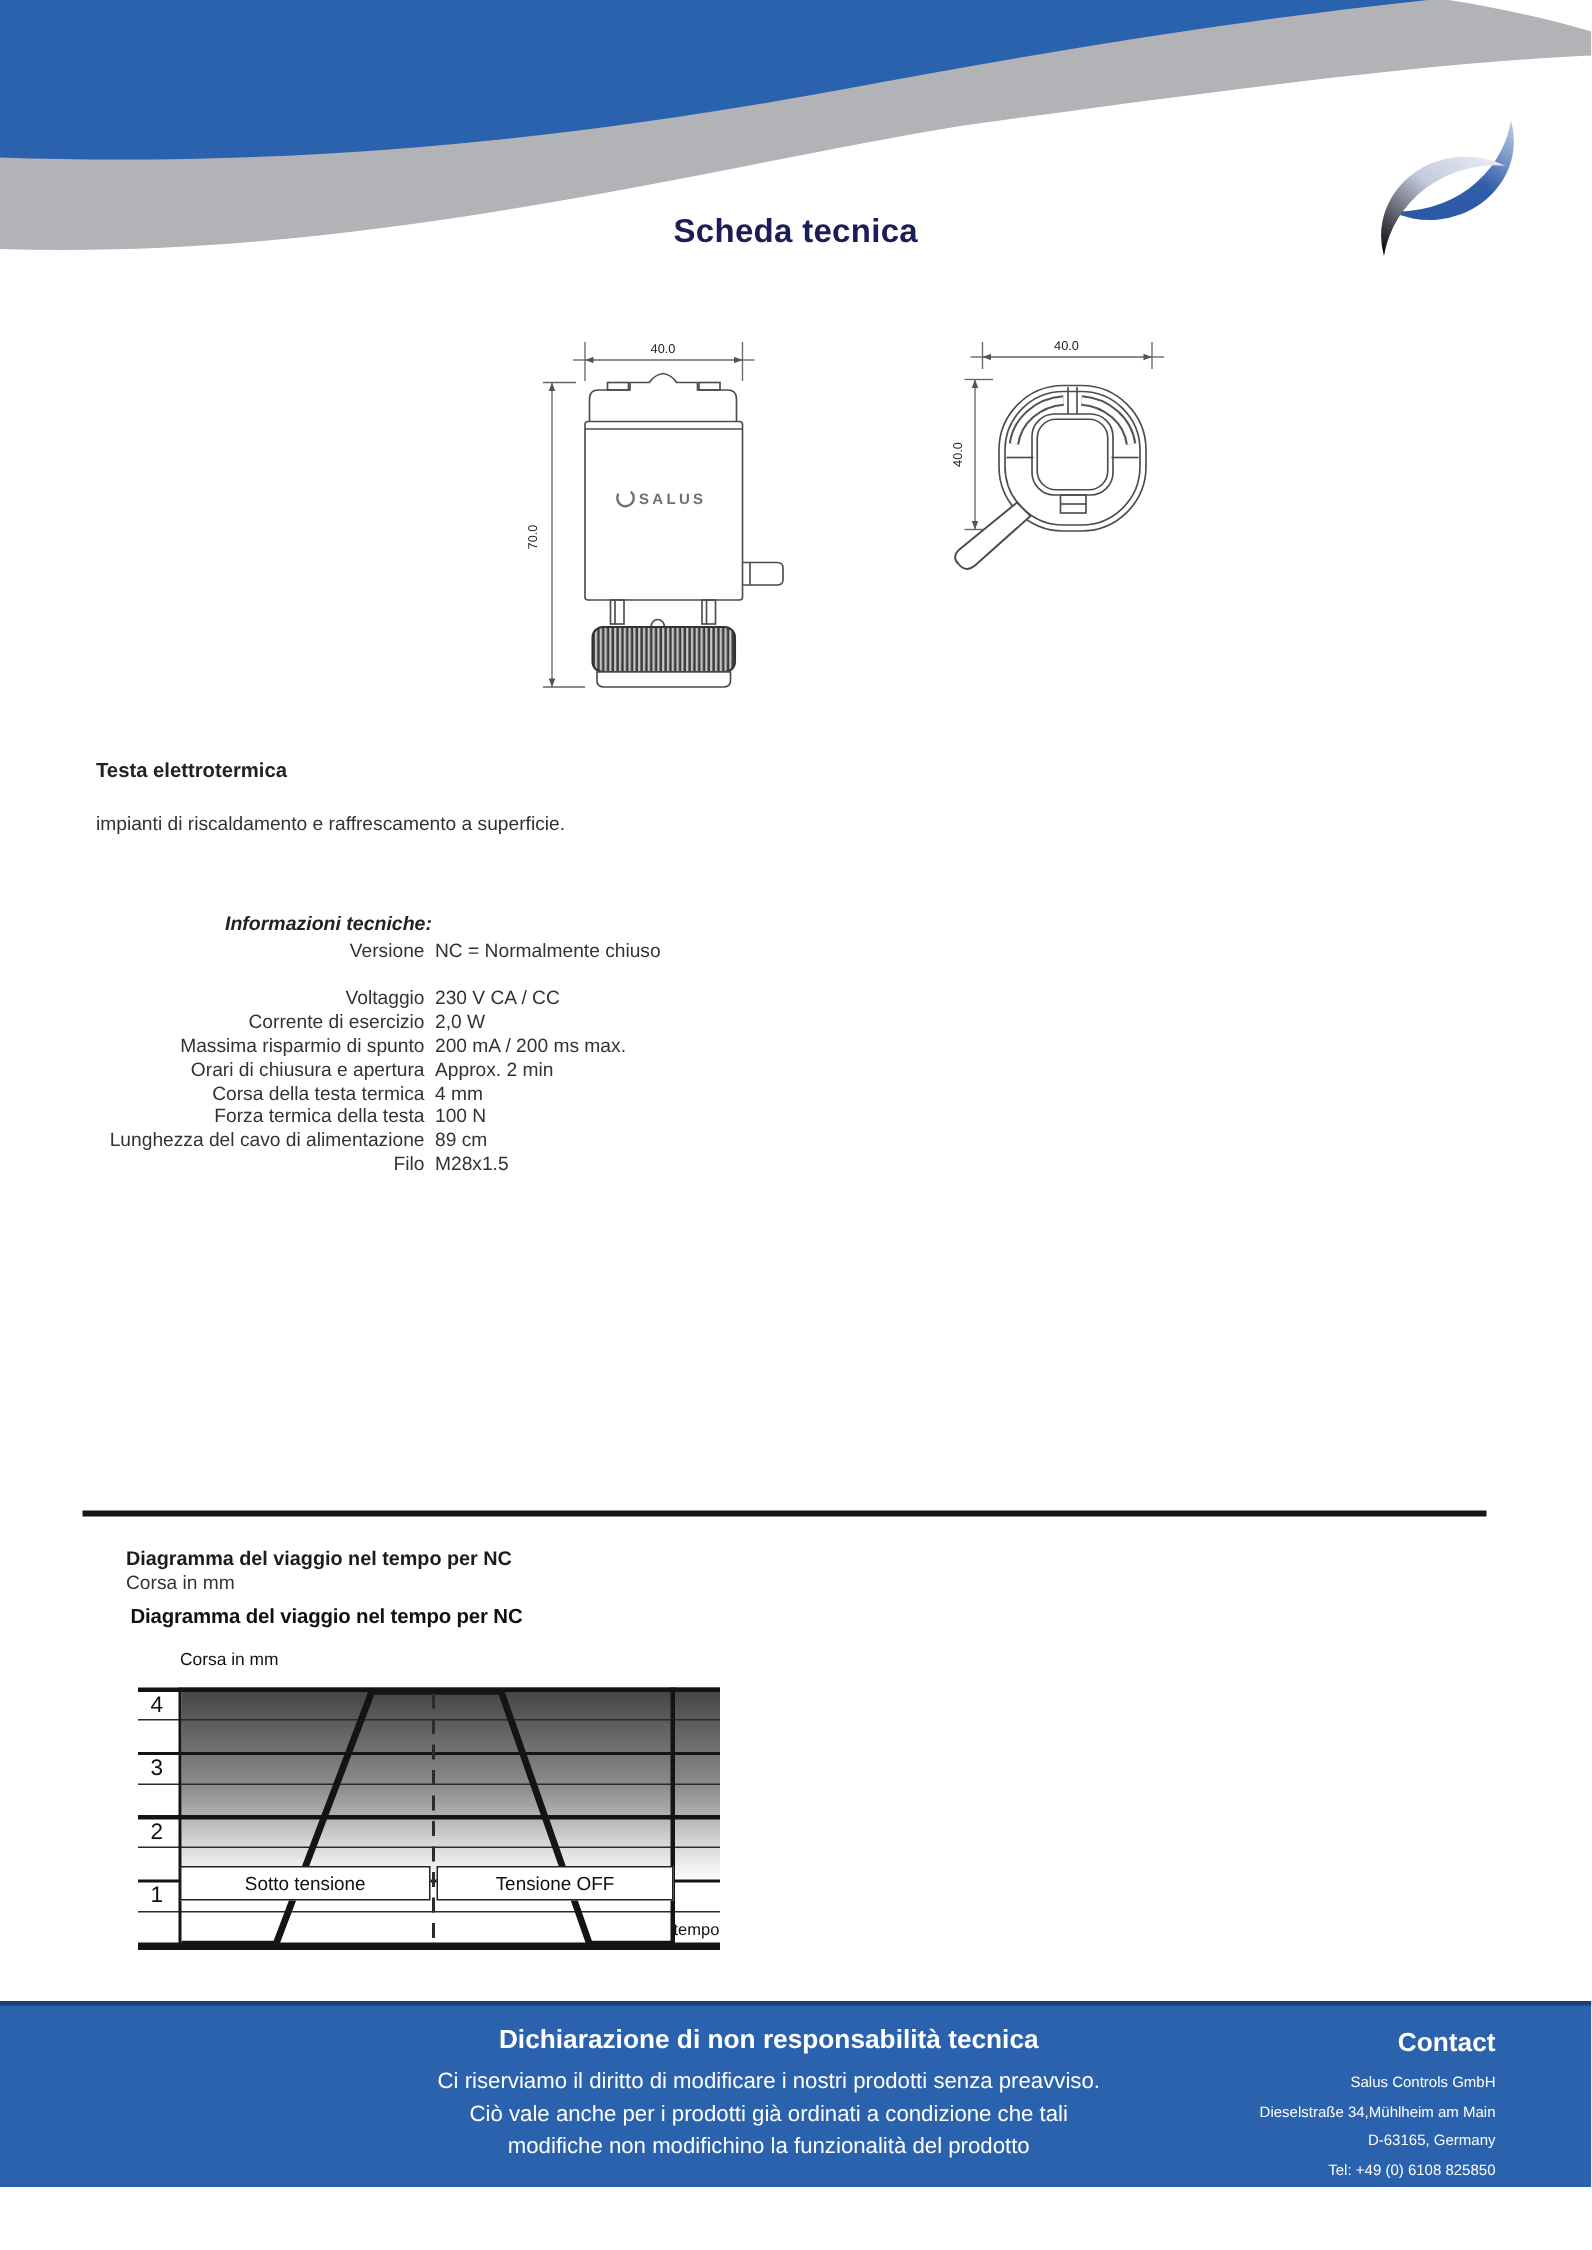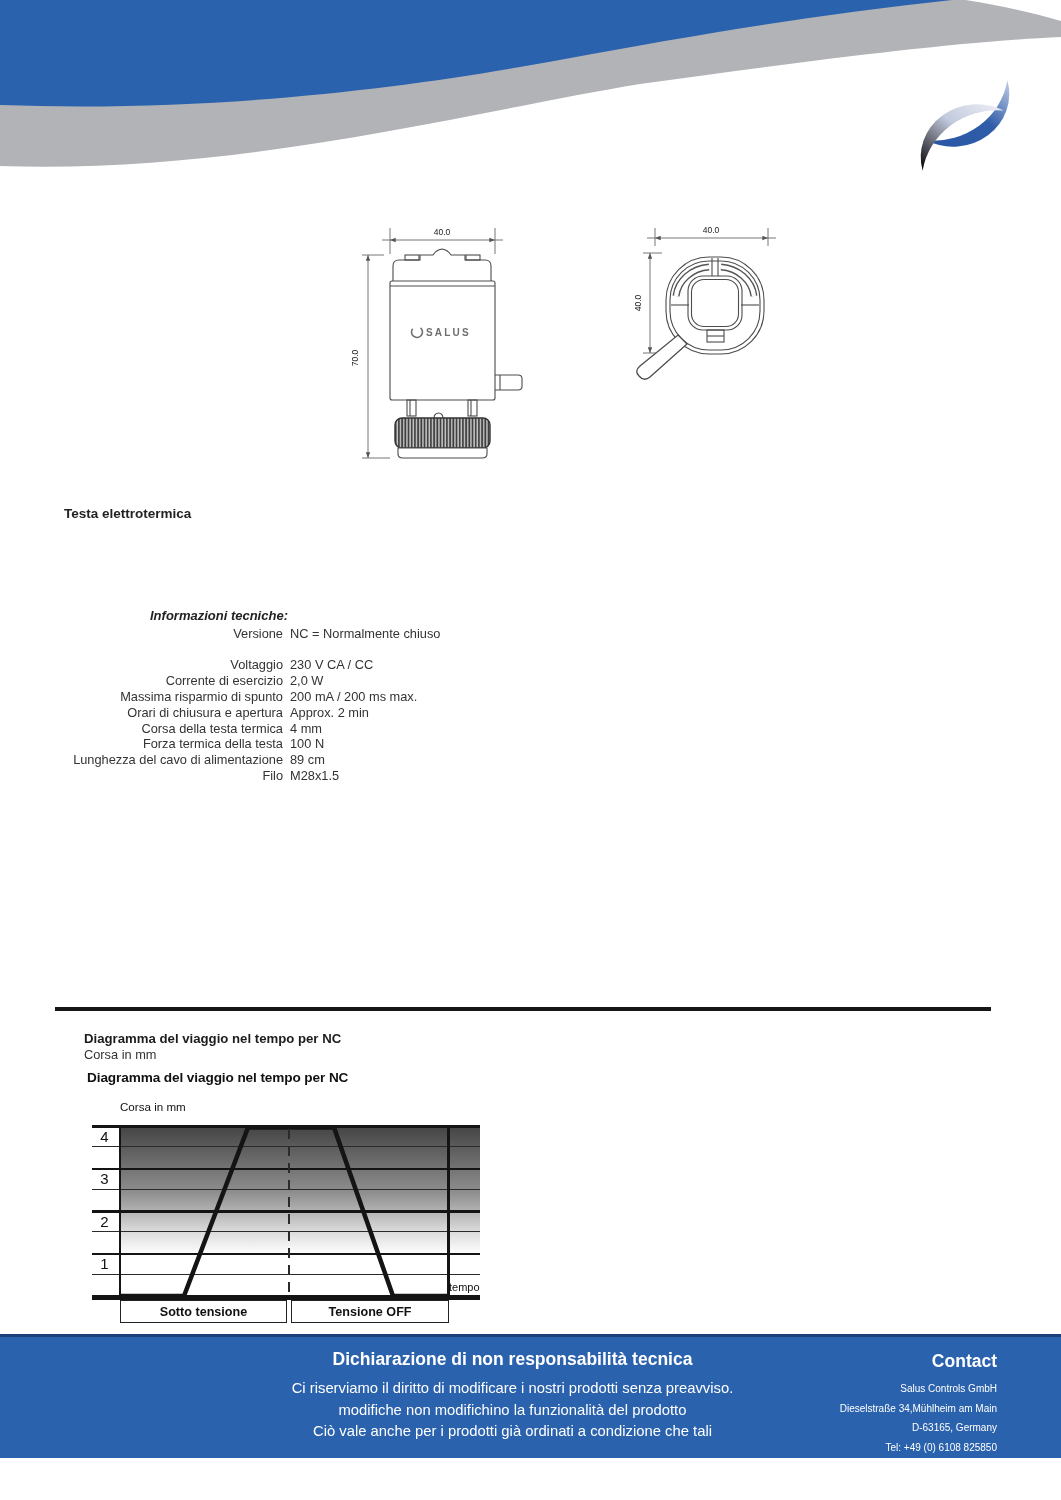--- a/index.html
+++ b/index.html
@@ -41,22 +41,22 @@
   .plot-grad{position:absolute;left:29px;top:0;width:359px;height:170px;
     background:linear-gradient(#434343 0%,#8f8f8f 40%,#d9d9d9 62%,#ffffff 76%,#ffffff 100%);}
   .gl{position:absolute;left:0;width:388px;background:#141414;}
   .gl.thick{height:2.6px;}
   .gl.thin{height:1.3px;background:#2a2a2a;}
   .gl.base{height:4.6px;}
   .vline{position:absolute;top:0;width:2.6px;height:173px;background:#141414;}
   .ytick{position:absolute;left:0;width:25px;text-align:center;font-size:15px;color:#111;}
   .curve-svg{position:absolute;left:29px;top:0;}
   .tempo{position:absolute;left:449px;top:1281px;font-size:11px;color:#111;}
-  .phase-box{position:absolute;top:1300px;height:21px;border:1.6px solid #222;background:#fff;
-    display:flex;align-items:center;justify-content:center;font-size:12.6px;font-weight:bold;color:#111;}
+  .phase-box{position:absolute;top:1244px;height:21px;border:1.6px solid #222;background:#fff;
+    display:flex;align-items:center;justify-content:center;font-size:12.6px;font-weight:normal;color:#111;}
   .phase1{left:120px;width:165px;}
   .phase2{left:291px;width:156px;}
 
   
   .footer{position:absolute;left:0;top:1334px;width:1061px;height:124px;
     background:#2a62ad;border-top:3px solid #1c3f7c;box-sizing:border-box;color:#fff;}
   .disclaimer{position:absolute;left:240px;top:12px;width:545px;text-align:center;}
   .disc-title{font-size:17.5px;font-weight:bold;margin-bottom:8px;}
   .disc-line{font-size:14.8px;line-height:21.5px;}
   .contact{position:absolute;right:64px;top:14px;text-align:right;}
@@ -84,20 +84,21 @@
         <stop offset="0%" stop-color="#eef0f5"></stop>
         <stop offset="45%" stop-color="#c2cade"></stop>
         <stop offset="100%" stop-color="#36superb"></stop>
         <stop offset="100%" stop-color="#3a63ae"></stop>
       </linearGradient>
     </defs>
     <path d="M44,86 A60,56 0 0 0 130,22 A80,76 0 0 1 44,86 Z" fill="url(#lgTop)"></path>
     <path d="M126,54 A60,56 0 0 0 40,118 A80,76 0 0 1 126,54 Z" fill="url(#lgBot)"></path>
   </svg>
 
+  <div class="page-title">Scheda tecnica</div>
 
   <svg class="draw-svg" width="480" height="270" viewBox="0 0 480 270">
     <defs>
       <marker id="arr" viewBox="0 0 10 10" refX="9" refY="5" markerWidth="7" markerHeight="7" orient="auto-start-reverse">
         <path d="M0,1.5 L9,5 L0,8.5 Z" fill="#555"></path>
       </marker>
       <pattern id="knurl" width="3.2" height="8" patternUnits="userSpaceOnUse">
         <rect width="3.2" height="8" fill="#c8c8c8"></rect>
         <rect x="0.9" width="1.7" height="8" fill="#3a3a3a"></rect>
       </pattern>
@@ -186,20 +187,21 @@
 
       <rect x="377" y="120" width="17" height="12"></rect>
       <line x1="377" y1="126" x2="394" y2="126"></line>
 
       <path fill="#fff" stroke-width="1.3" d="M348,125 L357,134 L320,167 Q314,172 309,166 Q304,161 310,156 Z"></path>
     </g>
   </svg>
 
   <div class="prod-head">Testa elettrotermica</div>
   <div class="prod-desc">
+    <div>impianti di riscaldamento e raffrescamento a superficie.</div>
   </div>
 
   <div class="spec-head">Informazioni tecniche:</div>
   <div class="spec-block">
     <div class="spec-row">
       <span class="spec-label">Versione</span>
       <span class="spec-value">NC = Normalmente chiuso</span>
     </div>
     <div class="spec-row gap">
       <span class="spec-label">Voltaggio</span>
@@ -275,22 +277,22 @@
     <span>Sotto tensione</span>
   </div>
   <div class="phase-box phase2">
     <span>Tensione OFF</span>
   </div>
 
   <div class="footer">
     <div class="disclaimer">
       <div class="disc-title">Dichiarazione di non responsabilità tecnica</div>
       <div class="disc-line">Ci riserviamo il diritto di modificare i nostri prodotti senza preavviso.</div>
+      <div class="disc-line">Ciò vale anche per i prodotti già ordinati a condizione che tali</div>
       <div class="disc-line">modifiche non modifichino la funzionalità del prodotto</div>
-      <div class="disc-line">Ciò vale anche per i prodotti già ordinati a condizione che tali</div>
     </div>
     <div class="contact">
       <div class="contact-title">Contact</div>
       <div class="contact-line">Salus Controls GmbH</div>
       <div class="contact-line">Dieselstraße 34,Mühlheim am Main</div>
       <div class="contact-line">D-63165, Germany</div>
       <div class="contact-line">Tel: +49 (0) 6108 825850</div>
       <div class="contact-line">senza@salus-controls.de</div>
     </div>
   </div>

